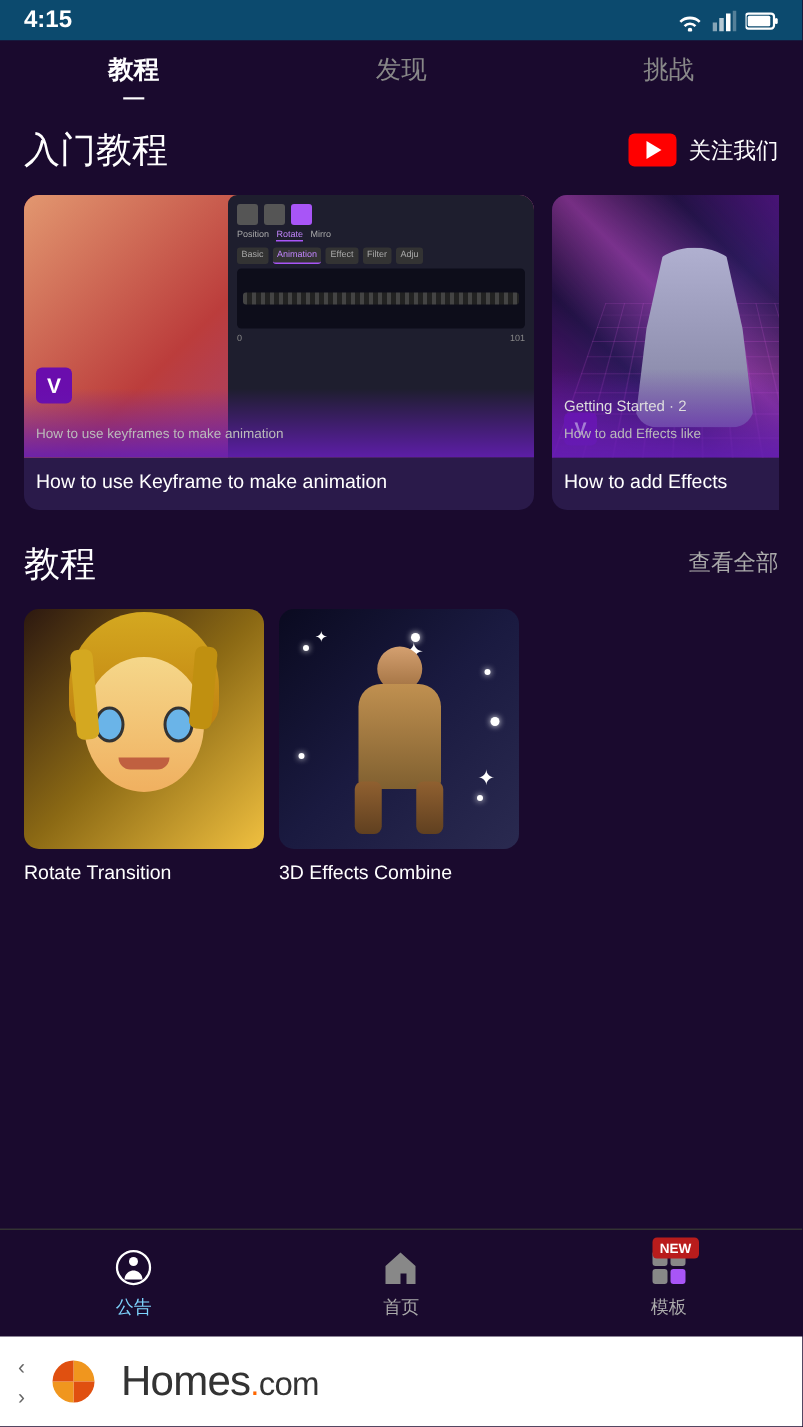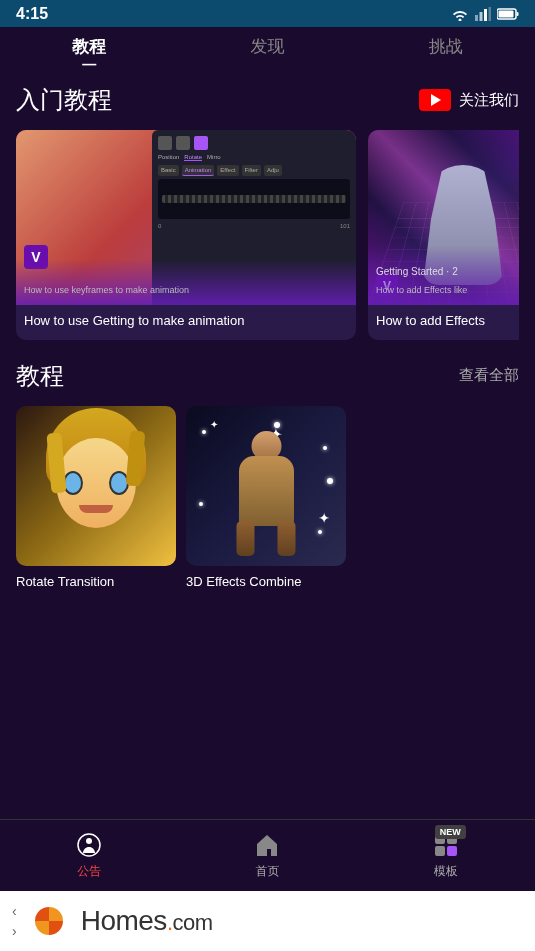--- a/index.html
+++ b/index.html
@@ -346,21 +346,21 @@
       width: 28px; height: 28px;
       display: flex;
       align-items: center;
       justify-content: center;
     }
     .nav-label {
       font-size: 12px;
       color: #aaa;
     }
     .nav-item.active .nav-label {
-      color: #ef4444;
+      color: #7dd3fc;
     }
 
     
     .ad-banner {
       position: absolute;
       bottom: 0; left: 0; right: 0;
       height: 60px;
       background: #fff;
       display: flex;
       align-items: center;
@@ -388,21 +388,21 @@
       font-size: 24px;
       font-weight: 300;
       color: #333;
       letter-spacing: -0.5px;
     }
 
     
     .new-badge {
       position: absolute;
       top: -6px; right: -6px;
-      background: #404040;
+      background: #b91c1c;
       color: #fff;
       font-size: 9px;
       font-weight: 700;
       padding: 2px 5px;
       border-radius: 3px;
     }
 
     .nav-icon-template {
       position: relative;
     }
@@ -482,21 +482,21 @@
                 <span>101</span>
             </div>
           </div>
 
           <div style="position:absolute;bottom:36px;left:8px;width:24px;height:24px;background:#6a0dad;border-radius:4px;display:flex;align-items:center;justify-content:center;font-size:14px;font-weight:900;color:#fff">V</div>
         </div>
         <div class="card-label-overlay">
           <span class="label-sub">How to use keyframes to make animation</span>
         </div>
       </div>
-      <div class="card-title">How to use Getting to make animation</div>
+      <div class="card-title">How to use Keyframe to make animation</div>
     </div>
 
     <div class="tutorial-card">
       <div class="card-thumb thumb-effects">
         <div class="neon-grid"></div>
         <div class="neon-lines"></div>
 
         <div style="position:absolute;bottom:20px;left:50%;transform:translateX(-50%);width:80px;height:120px">
           <div style="width:80px;height:120px;background:linear-gradient(180deg,#b0b0d0 0%,#8080a0 100%);border-radius:40px 40px 15px 15px;clip-path:polygon(25% 0%,75% 0%,90% 45%,100% 100%,0% 100%,10% 45%)"></div>
         </div>

